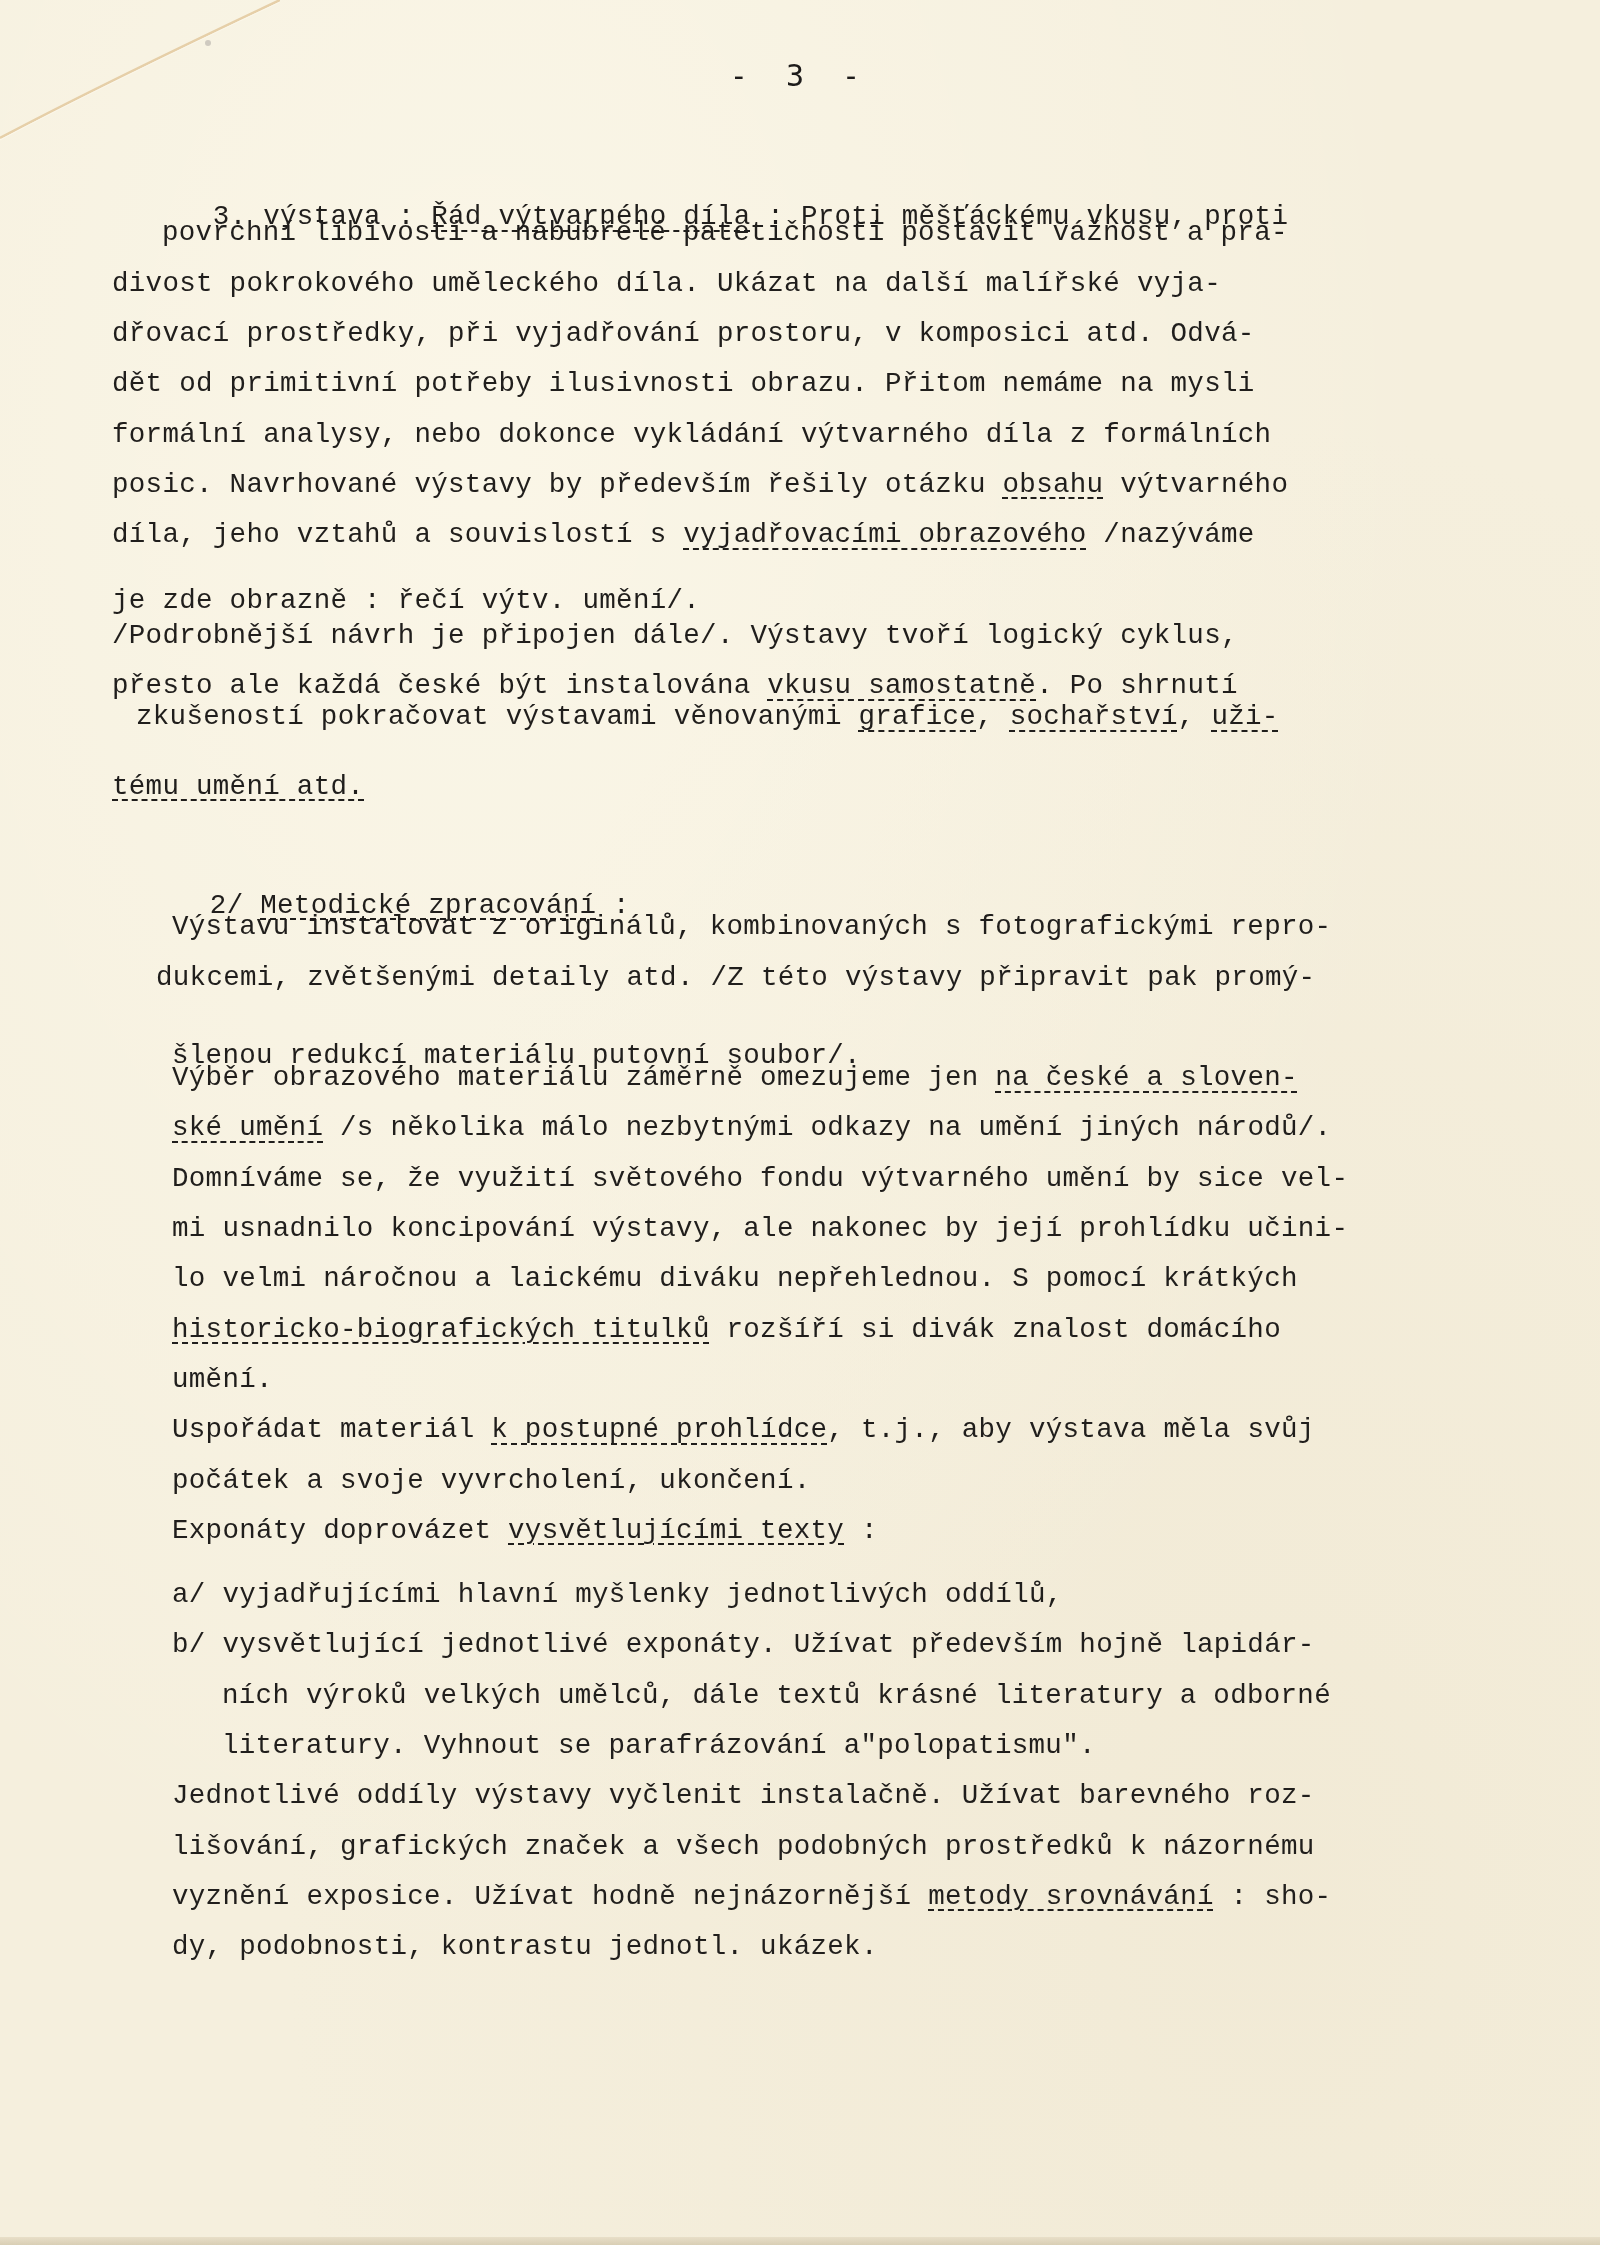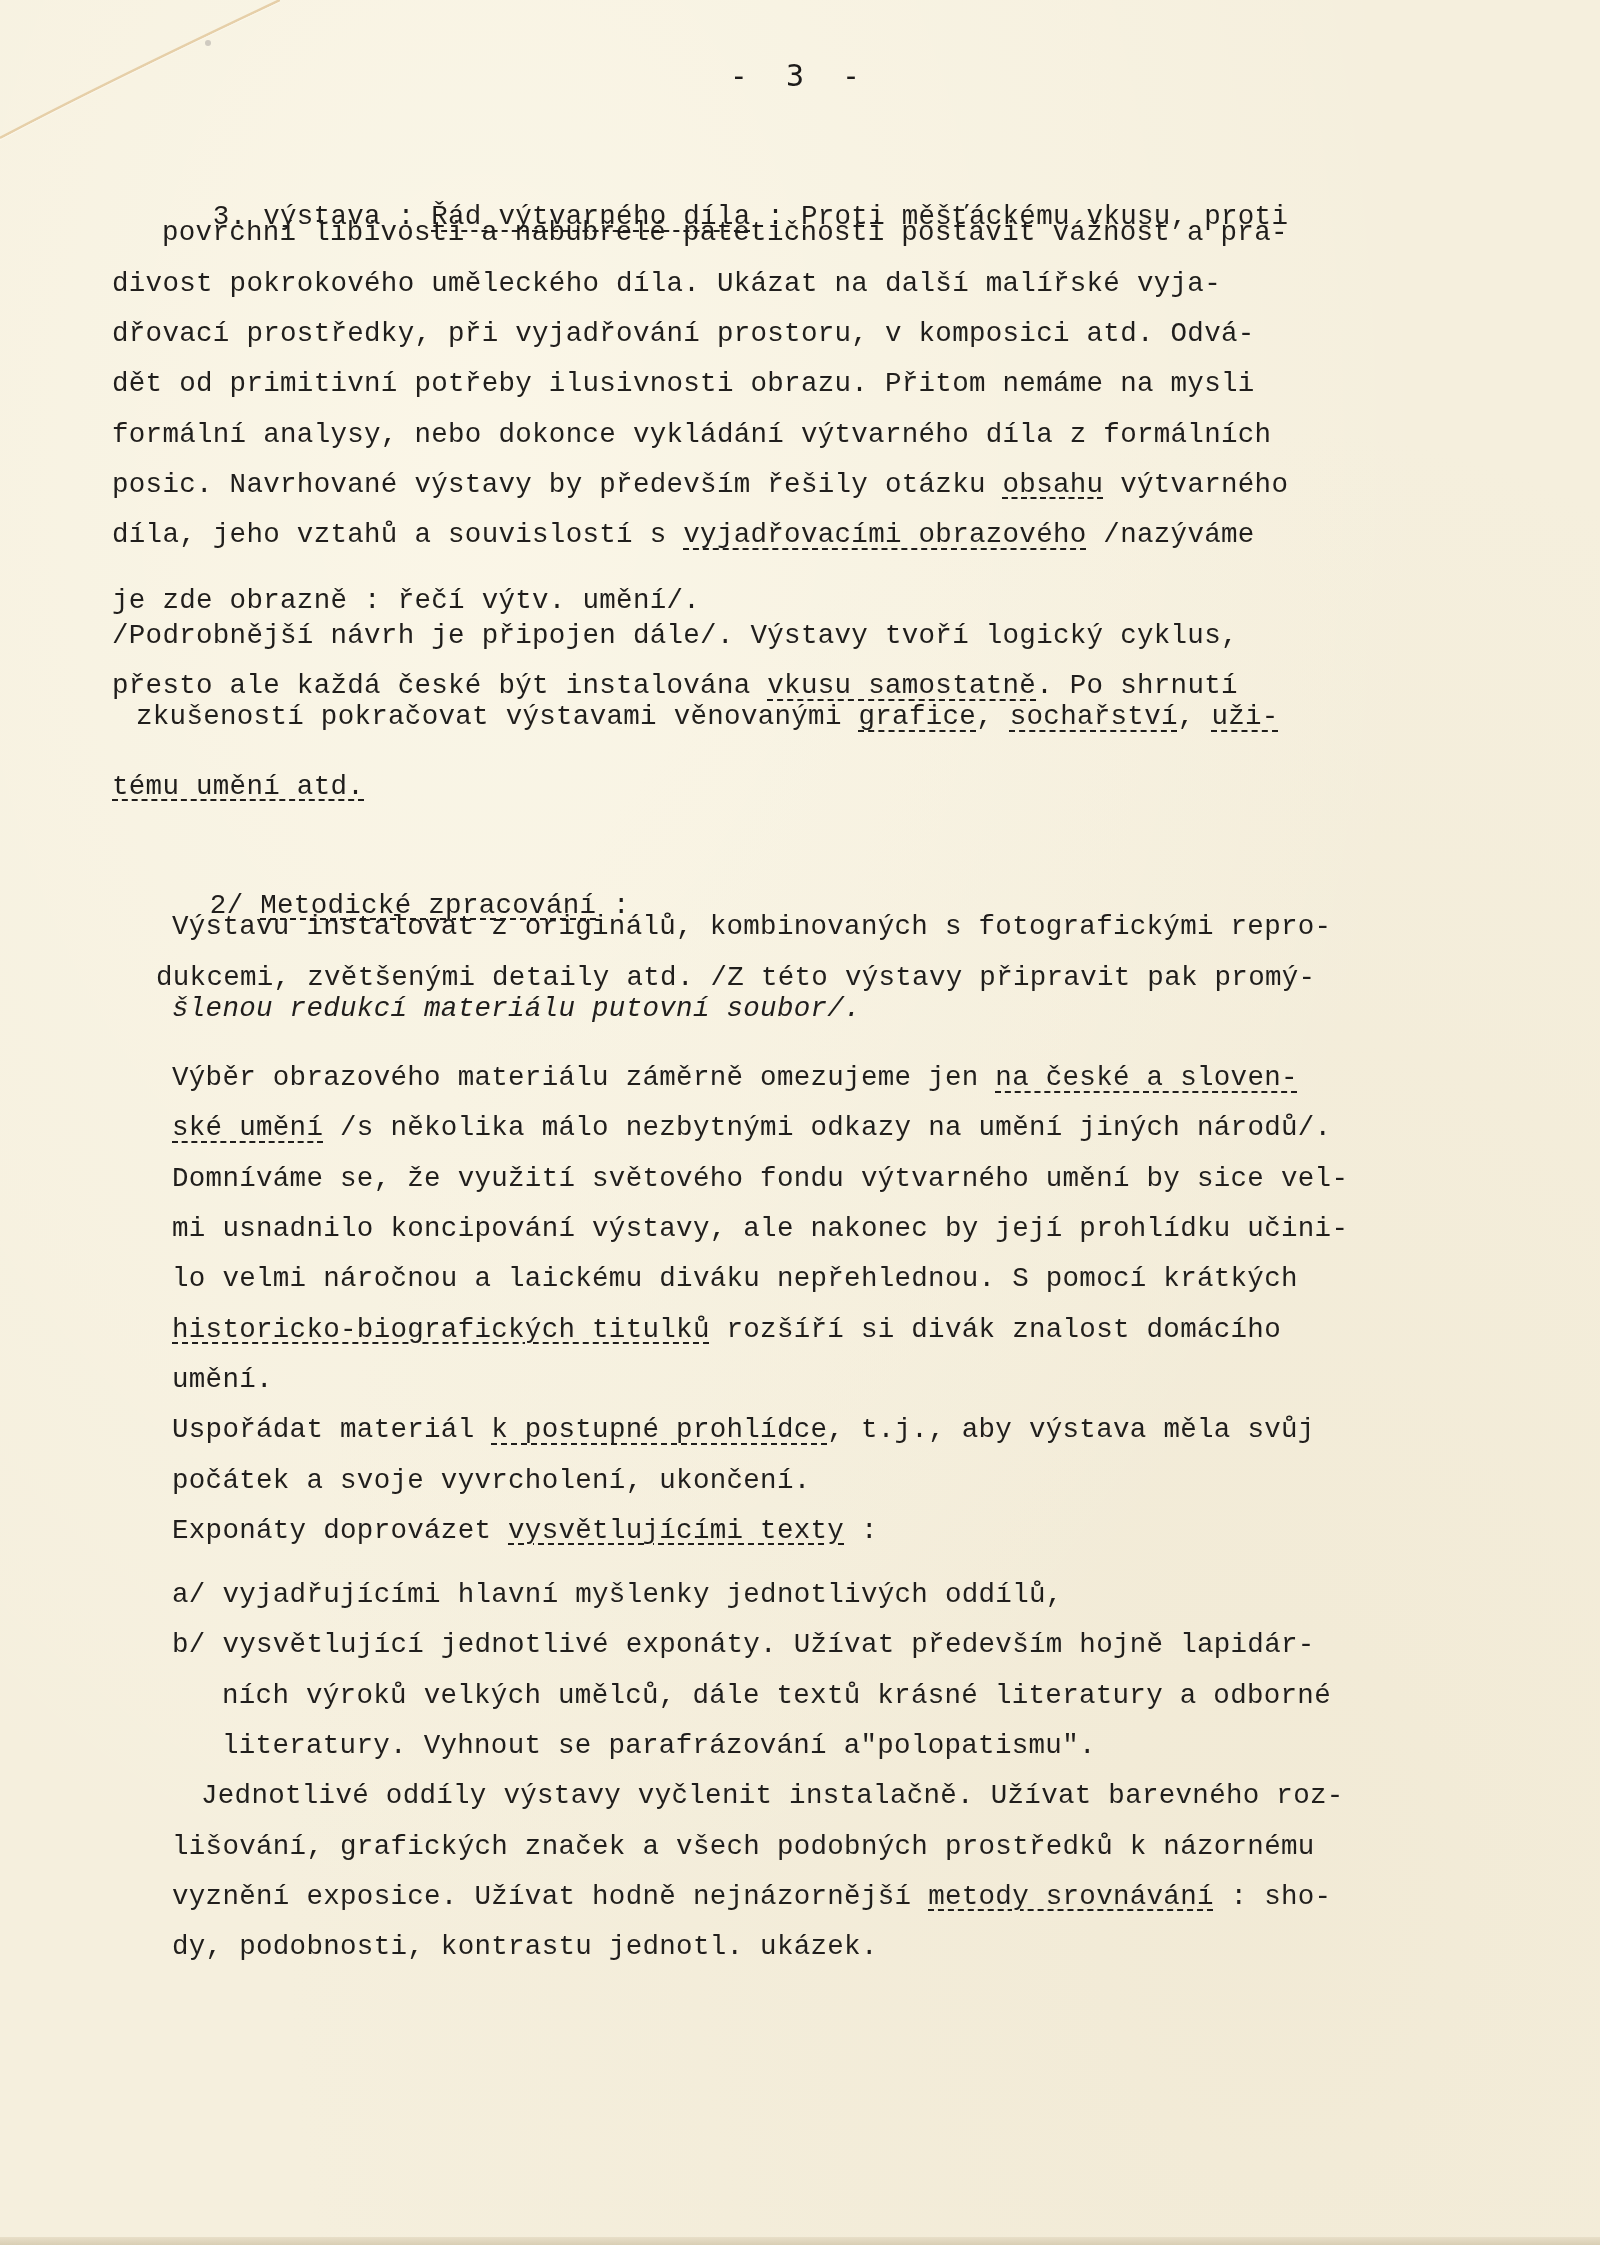--- a/index.html
+++ b/index.html
@@ -99,36 +99,36 @@
         <div class="line" style="top: 534px; left: 0px; margin-left: 24px;"><span>zkušeností pokračovat výstavami věnovanými </span><span class="u">grafice</span><span>, </span><span class="u">sochařství</span><span>, </span><span class="u">uži-</span></div>
         <div class="line" style="top: 603.6px; left: 0px;"><span class="u">tému umění atd.</span></div>
       </div>
 
     <div class="line" id="sec2-head" style="top: 688.9px; left: -3px;">
       <span>2/ </span><span class="u">Metodické zpracování</span><span> :</span>
     </div>
     <div id="sec2-lines">
         <div class="line" style="top: 744.2px; left: 60px;"><span>Výstavu instalovat z originálů, kombinovaných s fotografickými repro-</span></div>
         <div class="line" style="top: 794.5px; left: 44px;"><span>dukcemi, zvětšenými detaily atd. /Z této výstavy připravit pak promý-</span></div>
-        <div class="line" style="top: 826px; left: 60px; font-style: italic;"><span>šlenou redukcí materiálu putovní soubor/.</span></div>
+        <div class="line" style="top: 873px; left: 60px;"><span>šlenou redukcí materiálu putovní soubor/.</span></div>
         <div class="line" style="top: 895.1px; left: 60px;"><span>Výběr obrazového materiálu záměrně omezujeme jen </span><span class="u">na české a sloven-</span></div>
         <div class="line" style="top: 945.4px; left: 60px;"><span class="u">ské umění</span><span> /s několika málo nezbytnými odkazy na umění jiných národů/.</span></div>
         <div class="line" style="top: 995.7px; left: 60px;"><span>Domníváme se, že využití světového fondu výtvarného umění by sice vel-</span></div>
         <div class="line" style="top: 1046px; left: 60px;"><span>mi usnadnilo koncipování výstavy, ale nakonec by její prohlídku učini-</span></div>
         <div class="line" style="top: 1096.3px; left: 60px; font-family: Liberation Mono, monospace;"><span>lo velmi náročnou a laickému diváku nepřehlednou. S pomocí krátkých</span></div>
         <div class="line" style="top: 1146.6px; left: 60px;"><span class="u">historicko-biografických titulků</span><span> rozšíří si divák znalost domácího</span></div>
         <div class="line" style="top: 1196.9px; left: 60px; text-align: center;"><span>umění.</span></div>
         <div class="line" style="top: 1247.2px; left: 60px;"><span>Uspořádat materiál </span><span class="u">k postupné prohlídce</span><span>, t.j., aby výstava měla svůj</span></div>
         <div class="line" style="top: 1297.5px; left: 60px;"><span>počátek a svoje vyvrcholení, ukončení.</span></div>
         <div class="line" style="top: 1347.8px; left: 60px;"><span>Exponáty doprovázet </span><span class="u">vysvětlujícími texty</span><span> :</span></div>
         <div class="line" style="top: 1412.1px; left: 60px;"><span>a/ vyjadřujícími hlavní myšlenky jednotlivých oddílů,</span></div>
         <div class="line" style="top: 1462.4px; left: 60px;"><span>b/ vysvětlující jednotlivé exponáty. Užívat především hojně lapidár-</span></div>
         <div class="line" style="top: 1512.7px; left: 110px;"><span>ních výroků velkých umělců, dále textů krásné literatury a odborné</span></div>
         <div class="line" style="top: 1563px; left: 110px;"><span>literatury. Vyhnout se parafrázování a"polopatismu".</span></div>
-        <div class="line" style="top: 1613.3px; left: 60px; margin-left: 29px;"><span>Jednotlivé oddíly výstavy vyčlenit instalačně. Užívat barevného roz-</span></div>
+        <div class="line" style="top: 1613.3px; left: 60px;"><span>Jednotlivé oddíly výstavy vyčlenit instalačně. Užívat barevného roz-</span></div>
         <div class="line" style="top: 1663.6px; left: 60px;"><span>lišování, grafických značek a všech podobných prostředků k názornému</span></div>
         <div class="line" style="top: 1713.9px; left: 60px;"><span>vyznění exposice. Užívat hodně nejnázornější </span><span class="u">metody srovnávání</span><span> : sho-</span></div>
         <div class="line" style="top: 1764.2px; left: 60px;"><span>dy, podobnosti, kontrastu jednotl. ukázek.</span></div>
       </div>
   </div>
 
   <div class="bottom-edge"></div>
 </div>
 
 </body></html>

